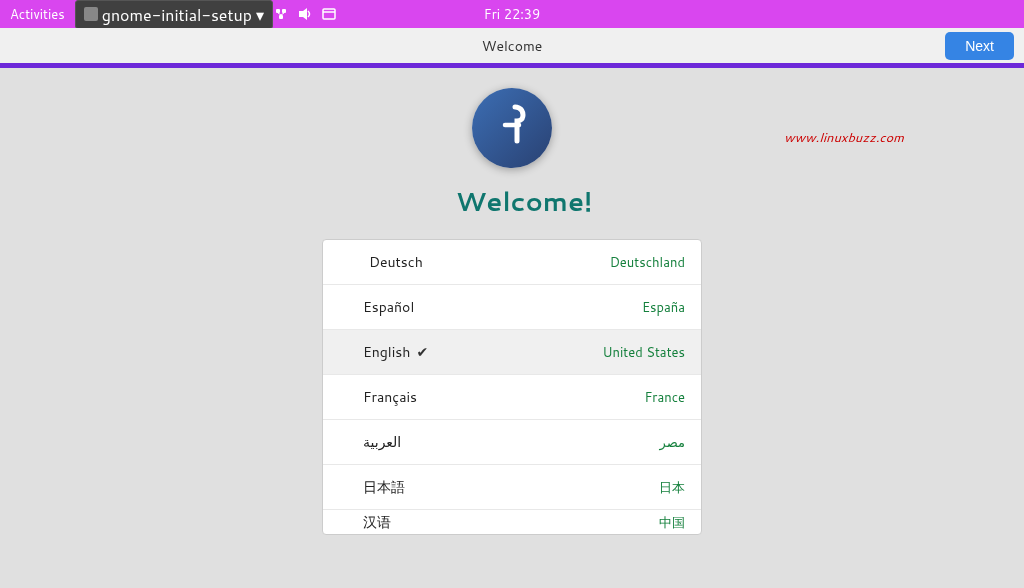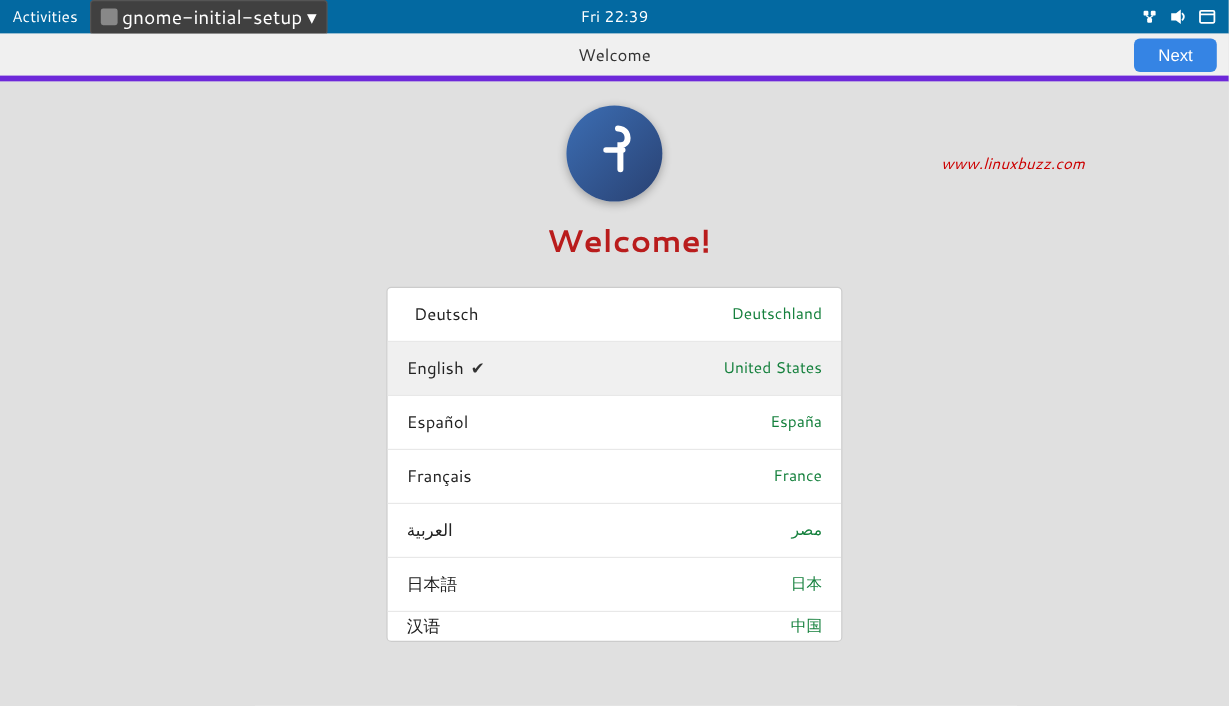--- a/index.html
+++ b/index.html
@@ -13,24 +13,23 @@
       height: 588px;
       overflow: hidden;
       font-family: 'Cantarell', 'DejaVu Sans', sans-serif;
       background: #e8e8e8;
     }
 
     
     .topbar {
       width: 100%;
       height: 28px;
-      background: #0369a1;
-      display: flex;
-      align-items: center;
-      justify-content: space-between;
+      background: #d946ef;
+      display: flex;
+      align-items: center;
       padding: 0 10px;
       color: white;
       font-size: 13px;
     }
 
     .topbar-left {
       display: flex;
       align-items: center;
       gap: 10px;
     }
@@ -130,21 +129,21 @@
       font-weight: bold;
       font-style: italic;
       font-family: 'DejaVu Sans', sans-serif;
       line-height: 1;
       position: relative;
     }
 
     .welcome-title {
       font-size: 26px;
       font-weight: bold;
-      color: #b91c1c;
+      color: #0f766e;
       margin-bottom: 20px;
       margin-left: 24px;
     }
 
     
     .language-list {
       width: 380px;
       background: white;
       border: 1px solid #ccc;
       border-radius: 4px;
@@ -167,20 +166,21 @@
 
     .lang-item.selected {
       background: #f0f0f0;
     }
 
     .lang-name {
       color: #222;
       display: flex;
       align-items: center;
       gap: 6px;
+      margin-left: 24px;
     }
 
     .lang-region {
       color: #15803d;
       font-size: 13px;
     }
 
     .check-mark {
       color: #333;
       font-size: 14px;
@@ -284,34 +284,34 @@
   <div class="language-list">
 
     <div class="lang-item">
       <span class="lang-name">
         <span></span>
         <span>Deutsch</span>
       </span>
       <span class="lang-region">Deutschland</span>
     </div>
 
+    <div class="lang-item">
+      <span class="lang-name">Español</span>
+      <span class="lang-region">España</span>
+    </div>
+
     <div class="lang-item selected">
       <span class="lang-name">
         <span>English</span>
         <span class="check-mark">✔</span>
       </span>
       <span class="lang-region">United States</span>
     </div>
 
     <div class="lang-item">
-      <span class="lang-name">Español</span>
-      <span class="lang-region">España</span>
-    </div>
-
-    <div class="lang-item">
       <span class="lang-name">Français</span>
       <span class="lang-region">France</span>
     </div>
 
 
     <div class="lang-item">
       <span class="lang-name">العربية</span>
       <span class="lang-region">مصر</span>
     </div>
 

